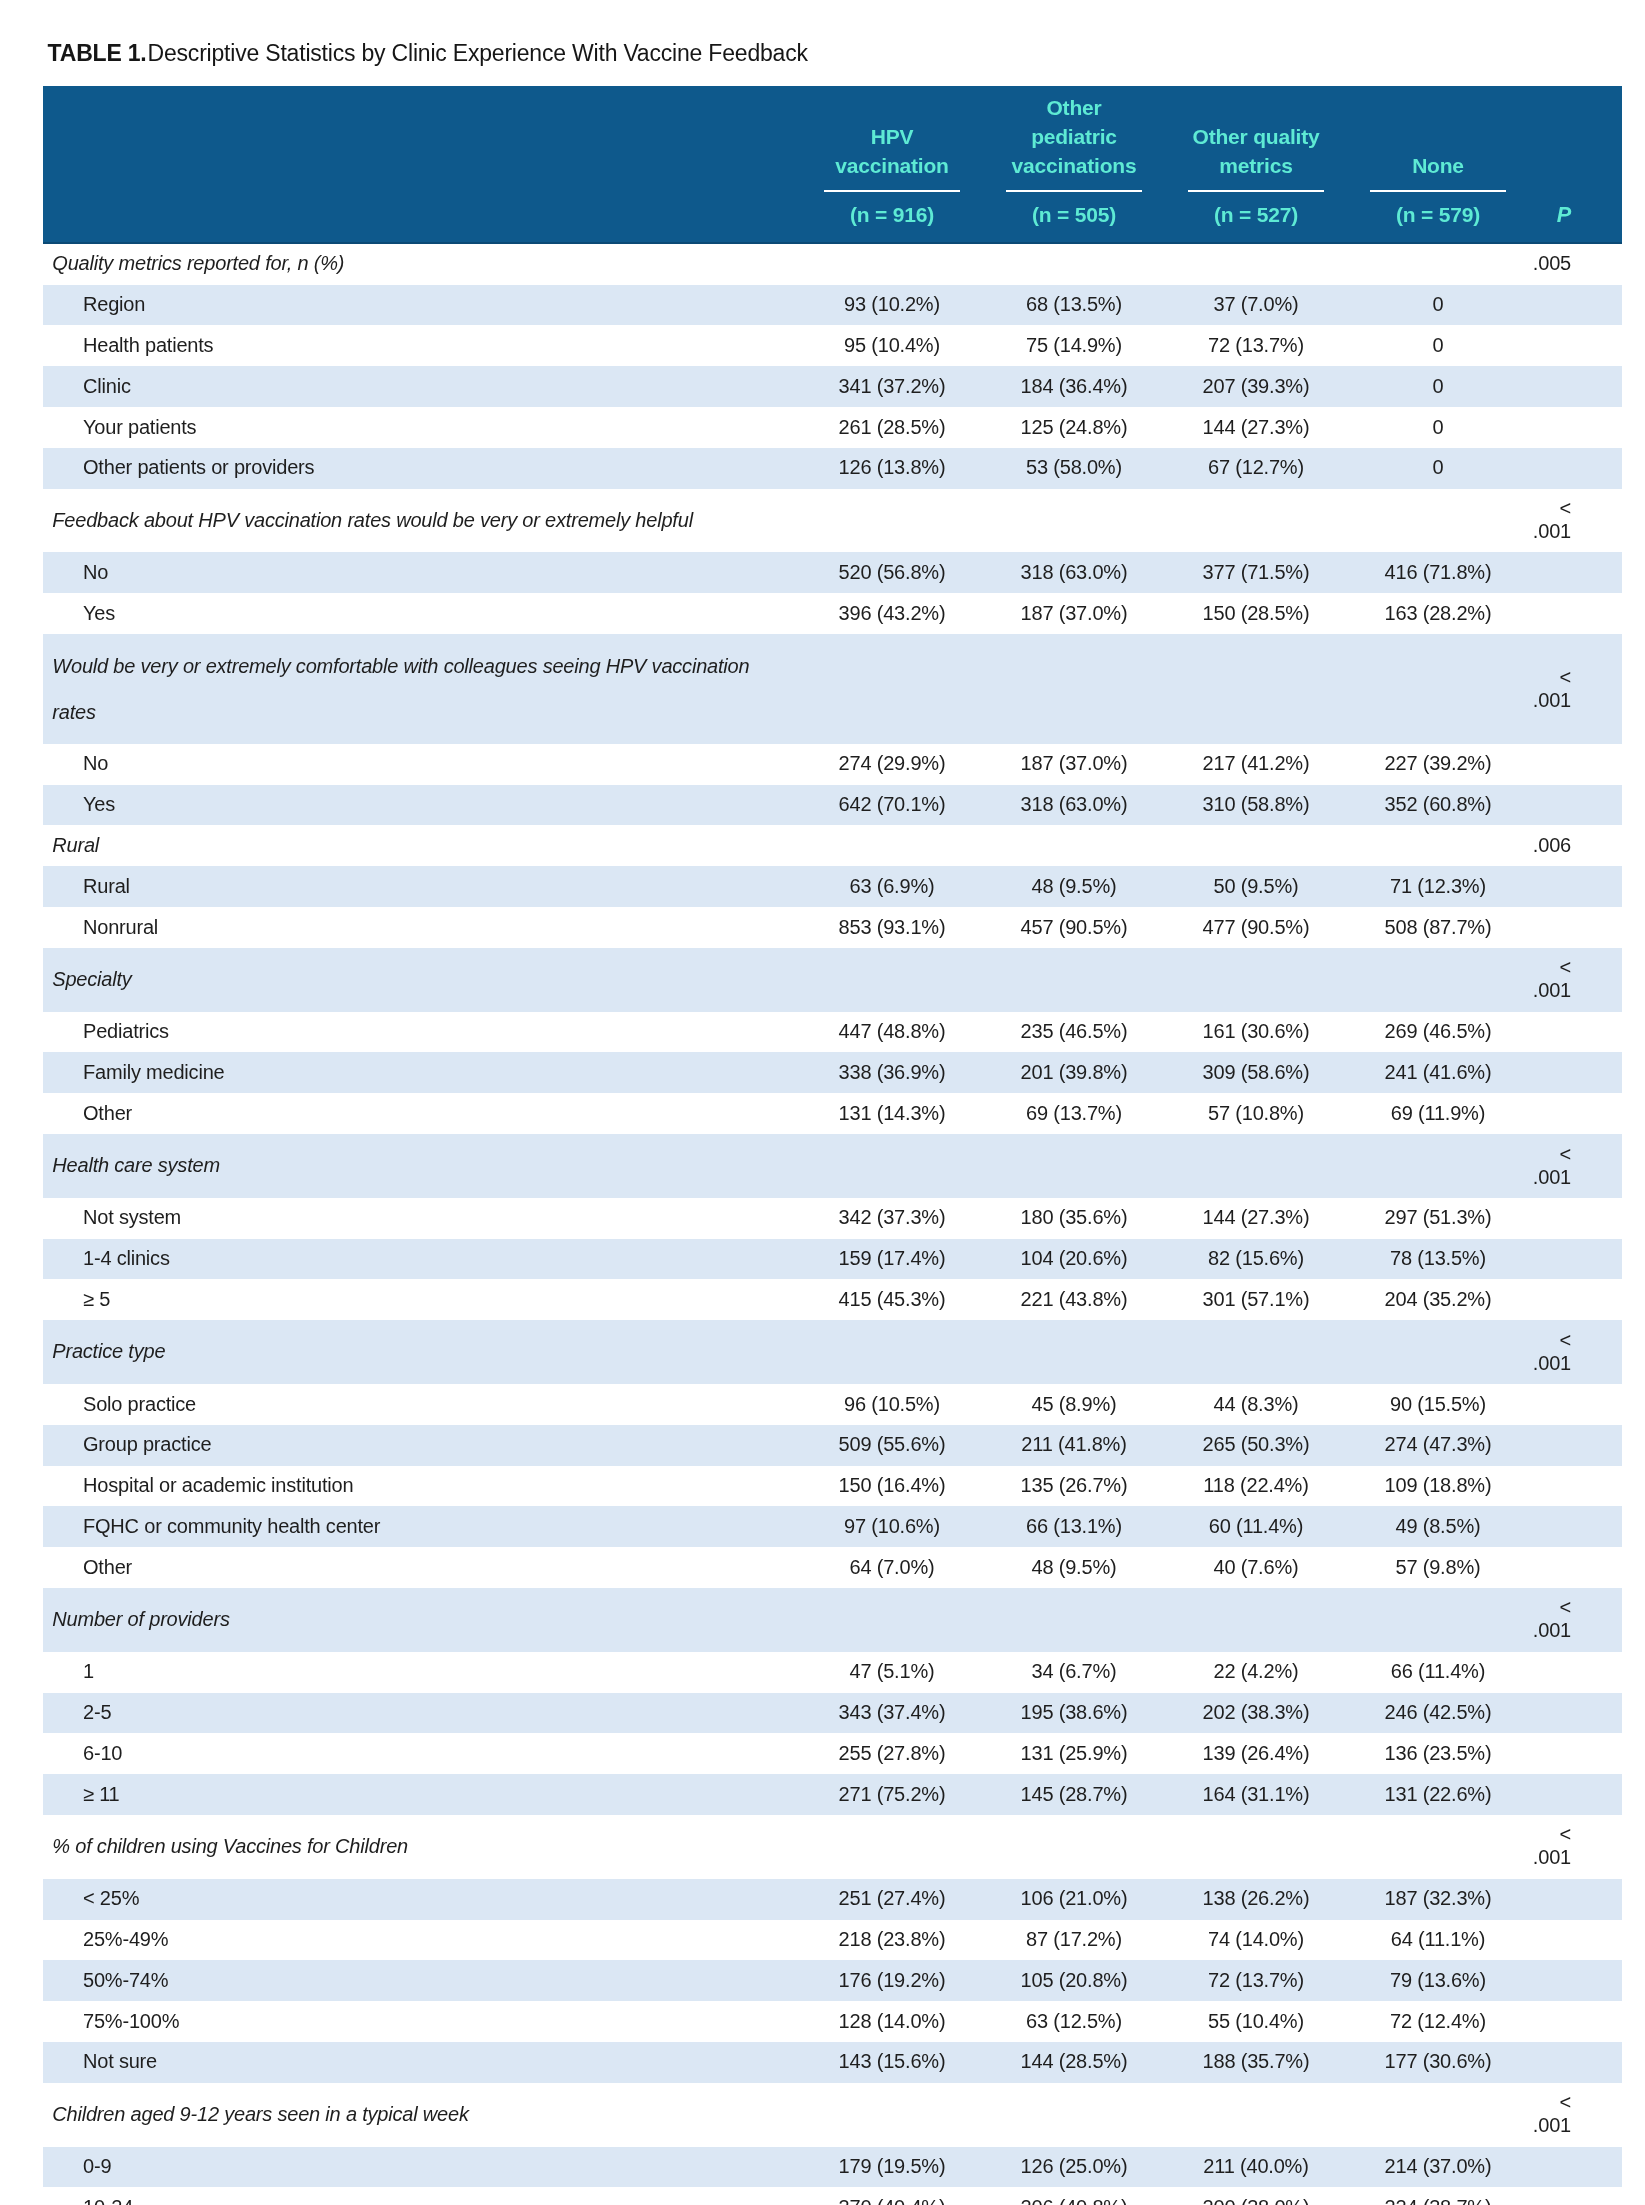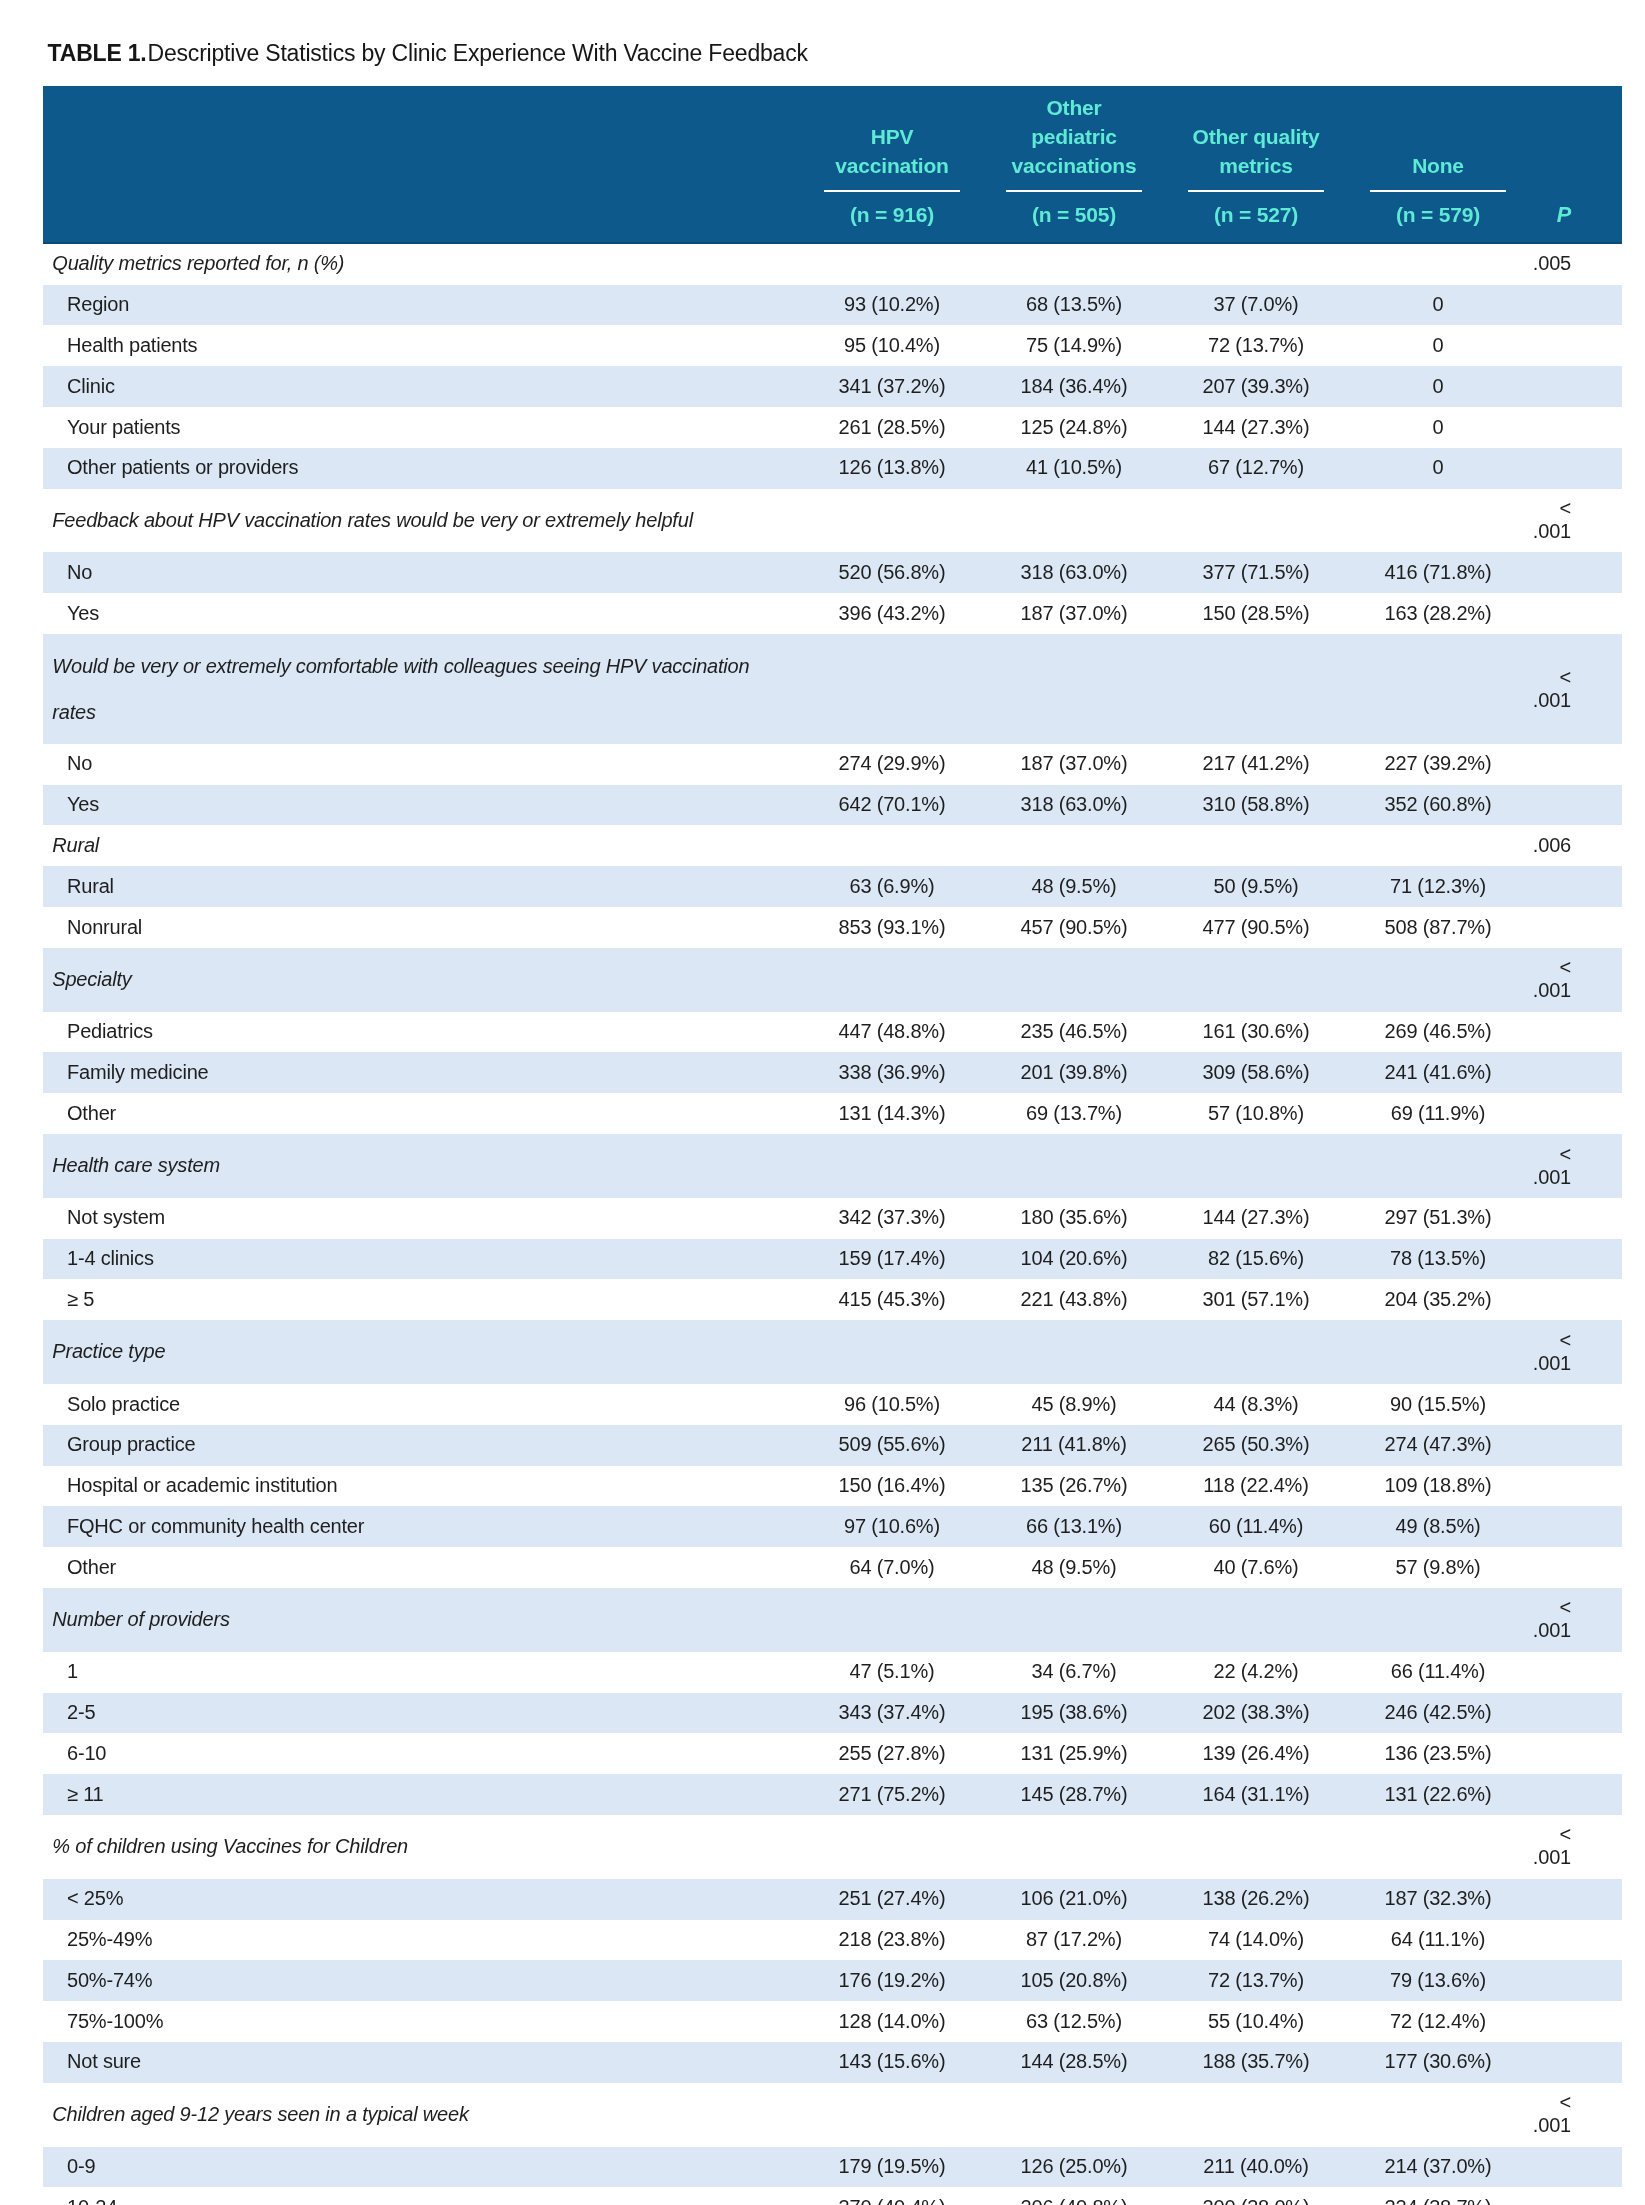--- a/index.html
+++ b/index.html
@@ -43,21 +43,21 @@
     font-style:italic;text-align:right;padding-right:51px;font-size:21.7px;
   }
   tbody td{
     font-size:20px;line-height:23px;padding:8.5px 0 9.3px 0;
     letter-spacing:-0.2px;vertical-align:middle;
   }
   tbody tr:nth-child(even){background:var(--stripe);}
   td.section-label-cell{padding-left:9.3px;}
   .section-inner{max-width:727px;font-style:italic;}
   tr.tall .section-inner{line-height:46px;}
-  td.row-label{padding-left:24px;}
+  td.row-label{padding-left:40px;}
   td.value-cell{text-align:center;}
   td.p-cell{text-align:right;padding-right:51px;margin-left:16px;}
 </style>
 </head>
 <body>
 
 <div class="page">
 
   <h1 class="title"><span class="title-bold">TABLE 1.</span><span>Descriptive Statistics by Clinic Experience With Vaccine Feedback</span></h1>
 
@@ -131,21 +131,21 @@
           <td class="row-label">Your patients</td>
           <td class="value-cell">261 (28.5%)</td>
           <td class="value-cell">125 (24.8%)</td>
           <td class="value-cell">144 (27.3%)</td>
           <td class="value-cell">0</td>
           <td class="p-cell"></td>
         </tr>
         <tr>
           <td class="row-label">Other patients or providers</td>
           <td class="value-cell">126 (13.8%)</td>
-          <td class="value-cell">41 (10.5%)</td>
+          <td class="value-cell">53 (58.0%)</td>
           <td class="value-cell">67 (12.7%)</td>
           <td class="value-cell">0</td>
           <td class="p-cell"></td>
         </tr>
         <tr class="section-row">
           <td class="section-label-cell" colspan="5">
             <div class="section-inner">Feedback about HPV vaccination rates would be very or extremely helpful</div>
           </td>
           <td class="p-cell">&lt; .001</td>
         </tr>

